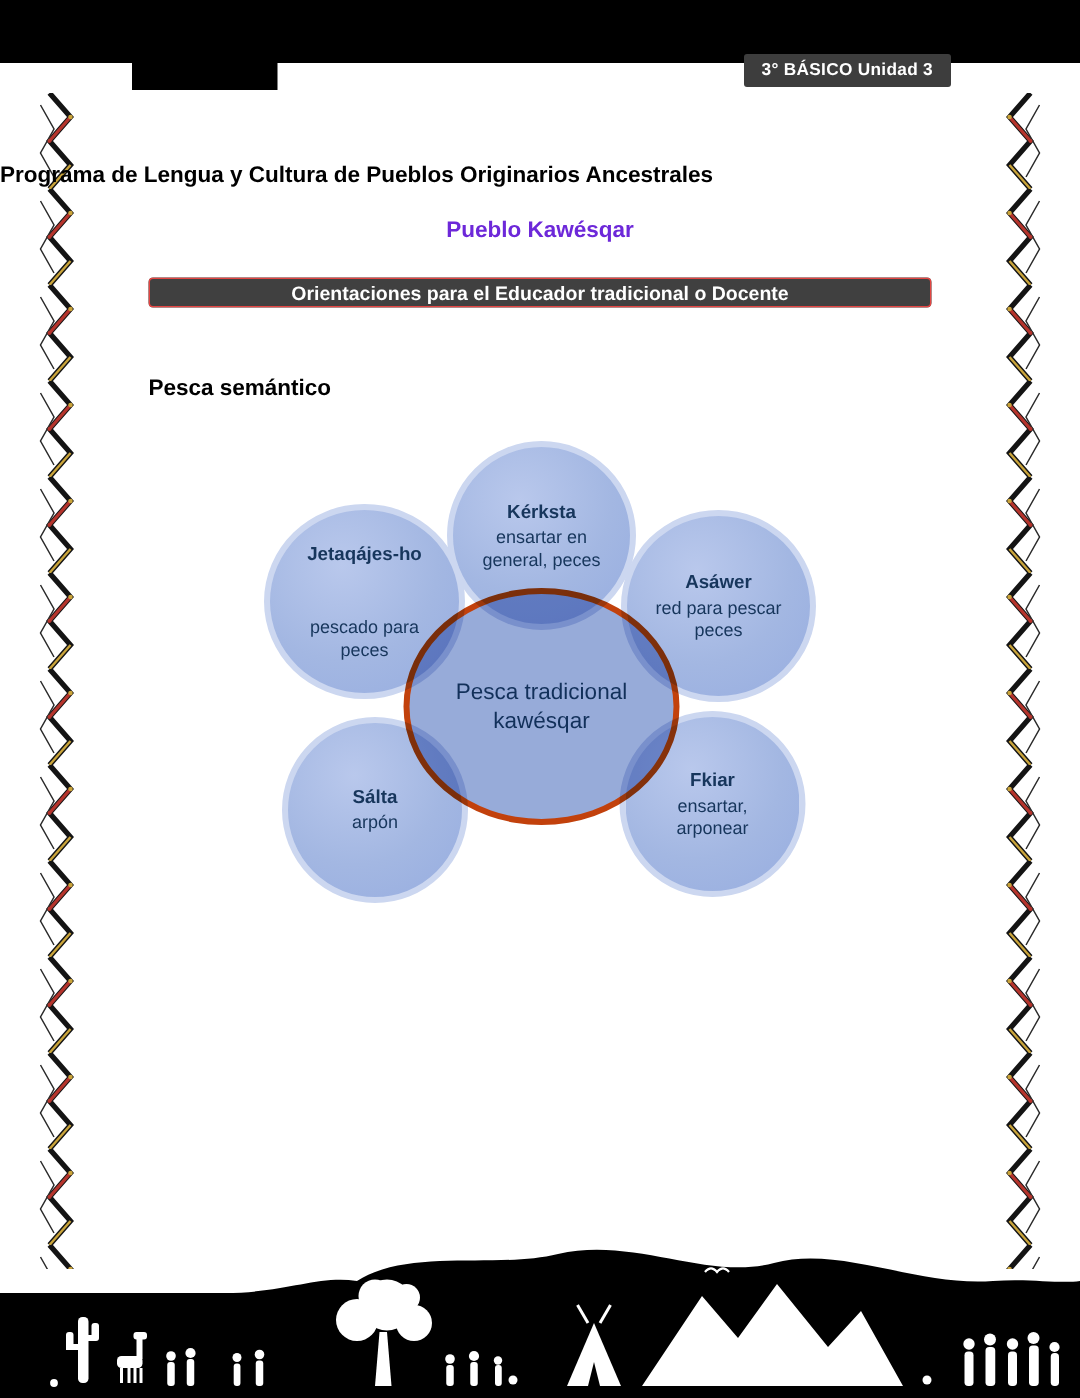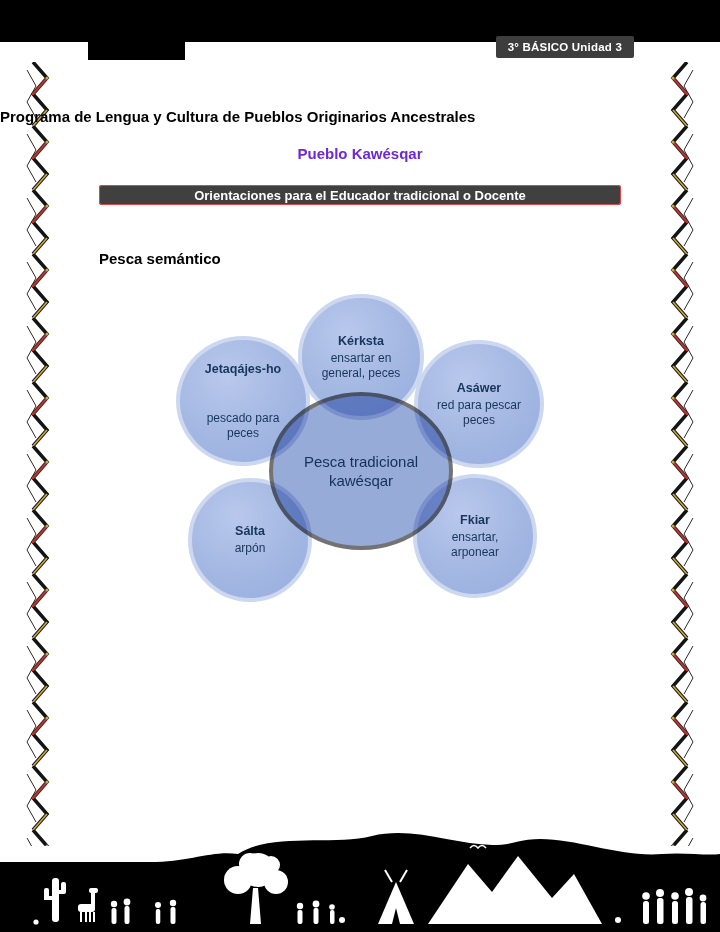--- a/index.html
+++ b/index.html
@@ -53,21 +53,21 @@
   .node .term{font-weight:bold;font-size:12.5px;margin-bottom:2px;line-height:1.2;}
   .node .def{font-size:12px;line-height:1.25;}
   .node-kerksta  {left:128px;top:2px;  width:126px;height:126px;}
   .node-jetaqajes{left:6px;  top:44px; width:134px;height:130px;gap:32px;}
   .node-asawer   {left:244px;top:48px; width:130px;height:128px;}
   .node-salta    {left:18px; top:186px;width:124px;height:124px;}
   .node-fkiar    {left:243px;top:182px;width:124px;height:124px;}
   .center-node{
     position:absolute;left:99px;top:100px;width:184px;height:158px;
     border-radius:50%;box-sizing:border-box;
-    background:#97abd9;border:4px solid #737373;
+    background:#97abd9;border:4px solid #c2410c;
     mix-blend-mode:multiply;z-index:2;
     display:flex;align-items:center;justify-content:center;
     text-align:center;color:#12305a;font-size:15px;line-height:1.3;
     padding:14px 26px;
   }
   
   .footer{position:absolute;left:0;bottom:0;width:720px;height:112px;}
   .footer svg{display:block;}
 </style>
 </head>

